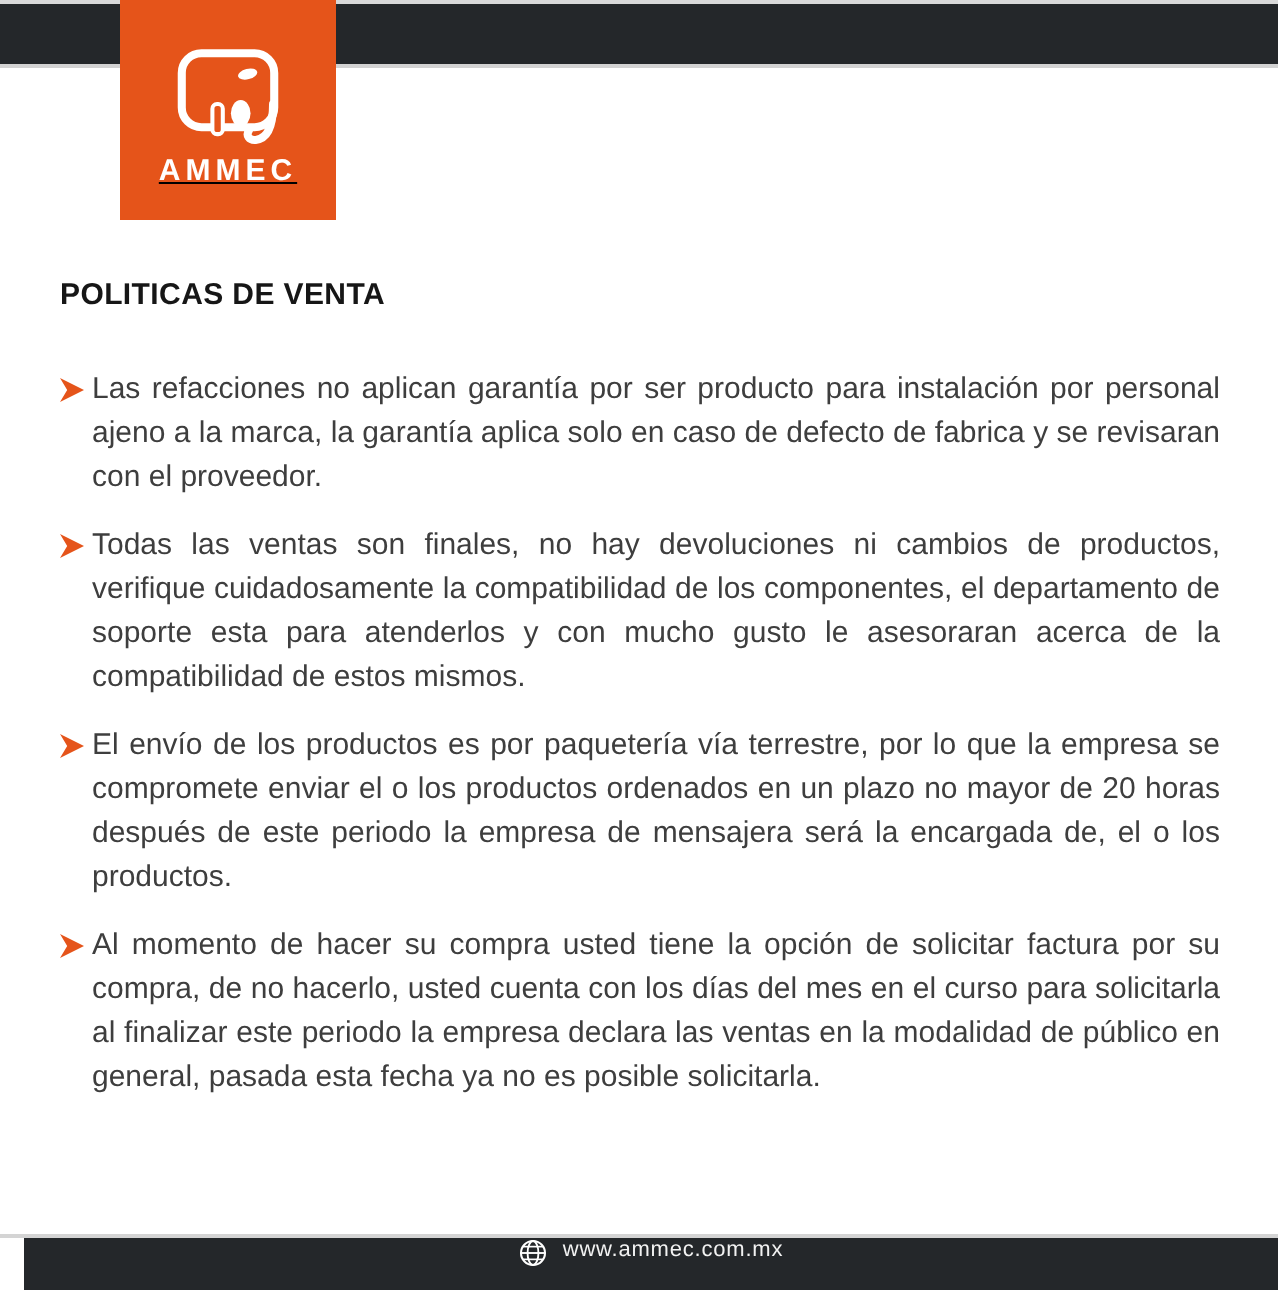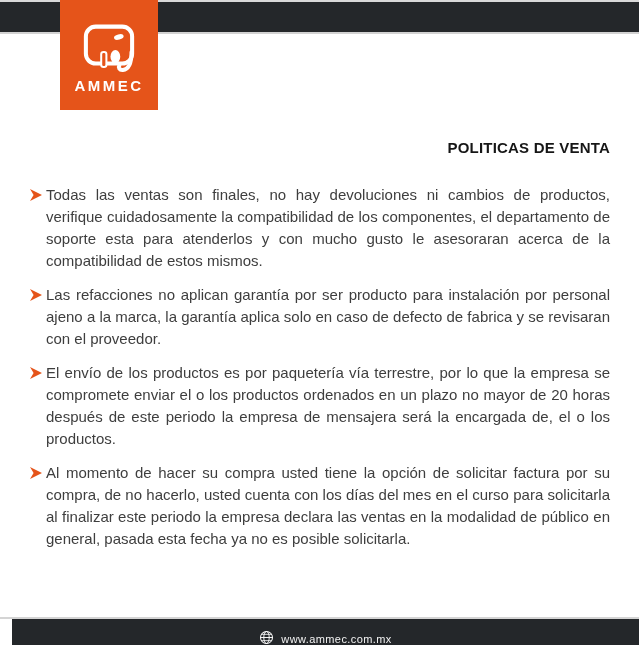--- a/index.html
+++ b/index.html
@@ -13,47 +13,48 @@
   }
 
   
   .top-strip { height: 2px; background: #d9d9d9; }
   .header-bar { height: 30px; background: #24272a; }
   .header-bottom-strip { height: 2px; background: #d2d2d2; }
 
   .logo-square {
     position: absolute;
     left: 60px; top: 0;
-    width: 98px; height: 110px;
+    width: 108px; height: 110px;
     background: #e5541a;
     z-index: 5;
     display: flex;
     flex-direction: column;
     align-items: center;
     justify-content: flex-start;
     padding-top: 22px;
+    text-decoration: underline;
   }
   .logo-mark { width: 62px; height: 52px; display: block; }
   .logo-text {
     color: #ffffff;
     font-weight: bold;
     font-size: 15px;
     letter-spacing: 2.5px;
     margin-top: 4px;
     line-height: 1;
   }
 
   
   .main {
     padding: 105px 29px 0 30px;
     height: 583px;
     overflow: hidden;
   }
   .page-title {
-    text-align: right;
+    text-align: left;
     font-weight: bold;
     font-size: 15px;
     color: #161616;
     letter-spacing: 0.2px;
     margin: 0 0 28px 0;
   }
   .policy-item {
     position: relative;
     padding-left: 16px;
     margin: 0 0 12px 0;
@@ -72,21 +73,21 @@
   .footer {
     position: absolute;
     left: 0; bottom: 0;
     width: 100%;
   }
   .footer-top-strip { height: 2px; background: #d4d4d4; }
   .footer-bar {
     height: 26px;
     background: #24272a;
     display: flex;
-    align-items: flex-end;
+    align-items: flex-start;
     justify-content: center;
     gap: 7px;
     margin-left: 12px;
   }
   .globe { width: 15px; height: 15px; display: block; }
   .footer-url {
     color: #f2f2f2;
     font-size: 11px;
     letter-spacing: 0.4px;
   }
@@ -114,28 +115,28 @@
   <div class="logo-text">AMMEC</div>
 </div>
 
 <div class="main">
   <h1 class="page-title">POLITICAS DE VENTA</h1>
 
   <div class="policy-item">
     <svg class="bullet-arrow" viewBox="0 0 12 12" aria-hidden="true">
       <path d="M0,0 L12,6 L0,12 L3.6,6 Z" fill="#e5541a"></path>
     </svg>
-    <span>Todas las ventas son finales, no hay devoluciones ni cambios de productos, verifique cuidadosamente la compatibilidad de los componentes, el departamento de soporte esta para atenderlos y con mucho gusto le asesoraran acerca de la compatibilidad de estos mismos.</span>
+    <span>Las refacciones no aplican garantía por ser producto para instalación por personal ajeno a la marca, la garantía aplica solo en caso de defecto de fabrica y se revisaran con el proveedor.</span>
   </div>
 
   <div class="policy-item">
     <svg class="bullet-arrow" viewBox="0 0 12 12" aria-hidden="true">
       <path d="M0,0 L12,6 L0,12 L3.6,6 Z" fill="#e5541a"></path>
     </svg>
-    <span>Las refacciones no aplican garantía por ser producto para instalación por personal ajeno a la marca, la garantía aplica solo en caso de defecto de fabrica y se revisaran con el proveedor.</span>
+    <span>Todas las ventas son finales, no hay devoluciones ni cambios de productos, verifique cuidadosamente la compatibilidad de los componentes, el departamento de soporte esta para atenderlos y con mucho gusto le asesoraran acerca de la compatibilidad de estos mismos.</span>
   </div>
 
   <div class="policy-item">
     <svg class="bullet-arrow" viewBox="0 0 12 12" aria-hidden="true">
       <path d="M0,0 L12,6 L0,12 L3.6,6 Z" fill="#e5541a"></path>
     </svg>
     <span>El envío de los productos es por paquetería vía terrestre, por lo que la empresa se compromete enviar el o los productos ordenados en un plazo no mayor de 20 horas después de este periodo la empresa de mensajera será la encargada de, el o los productos.</span>
   </div>
 
   <div class="policy-item">

